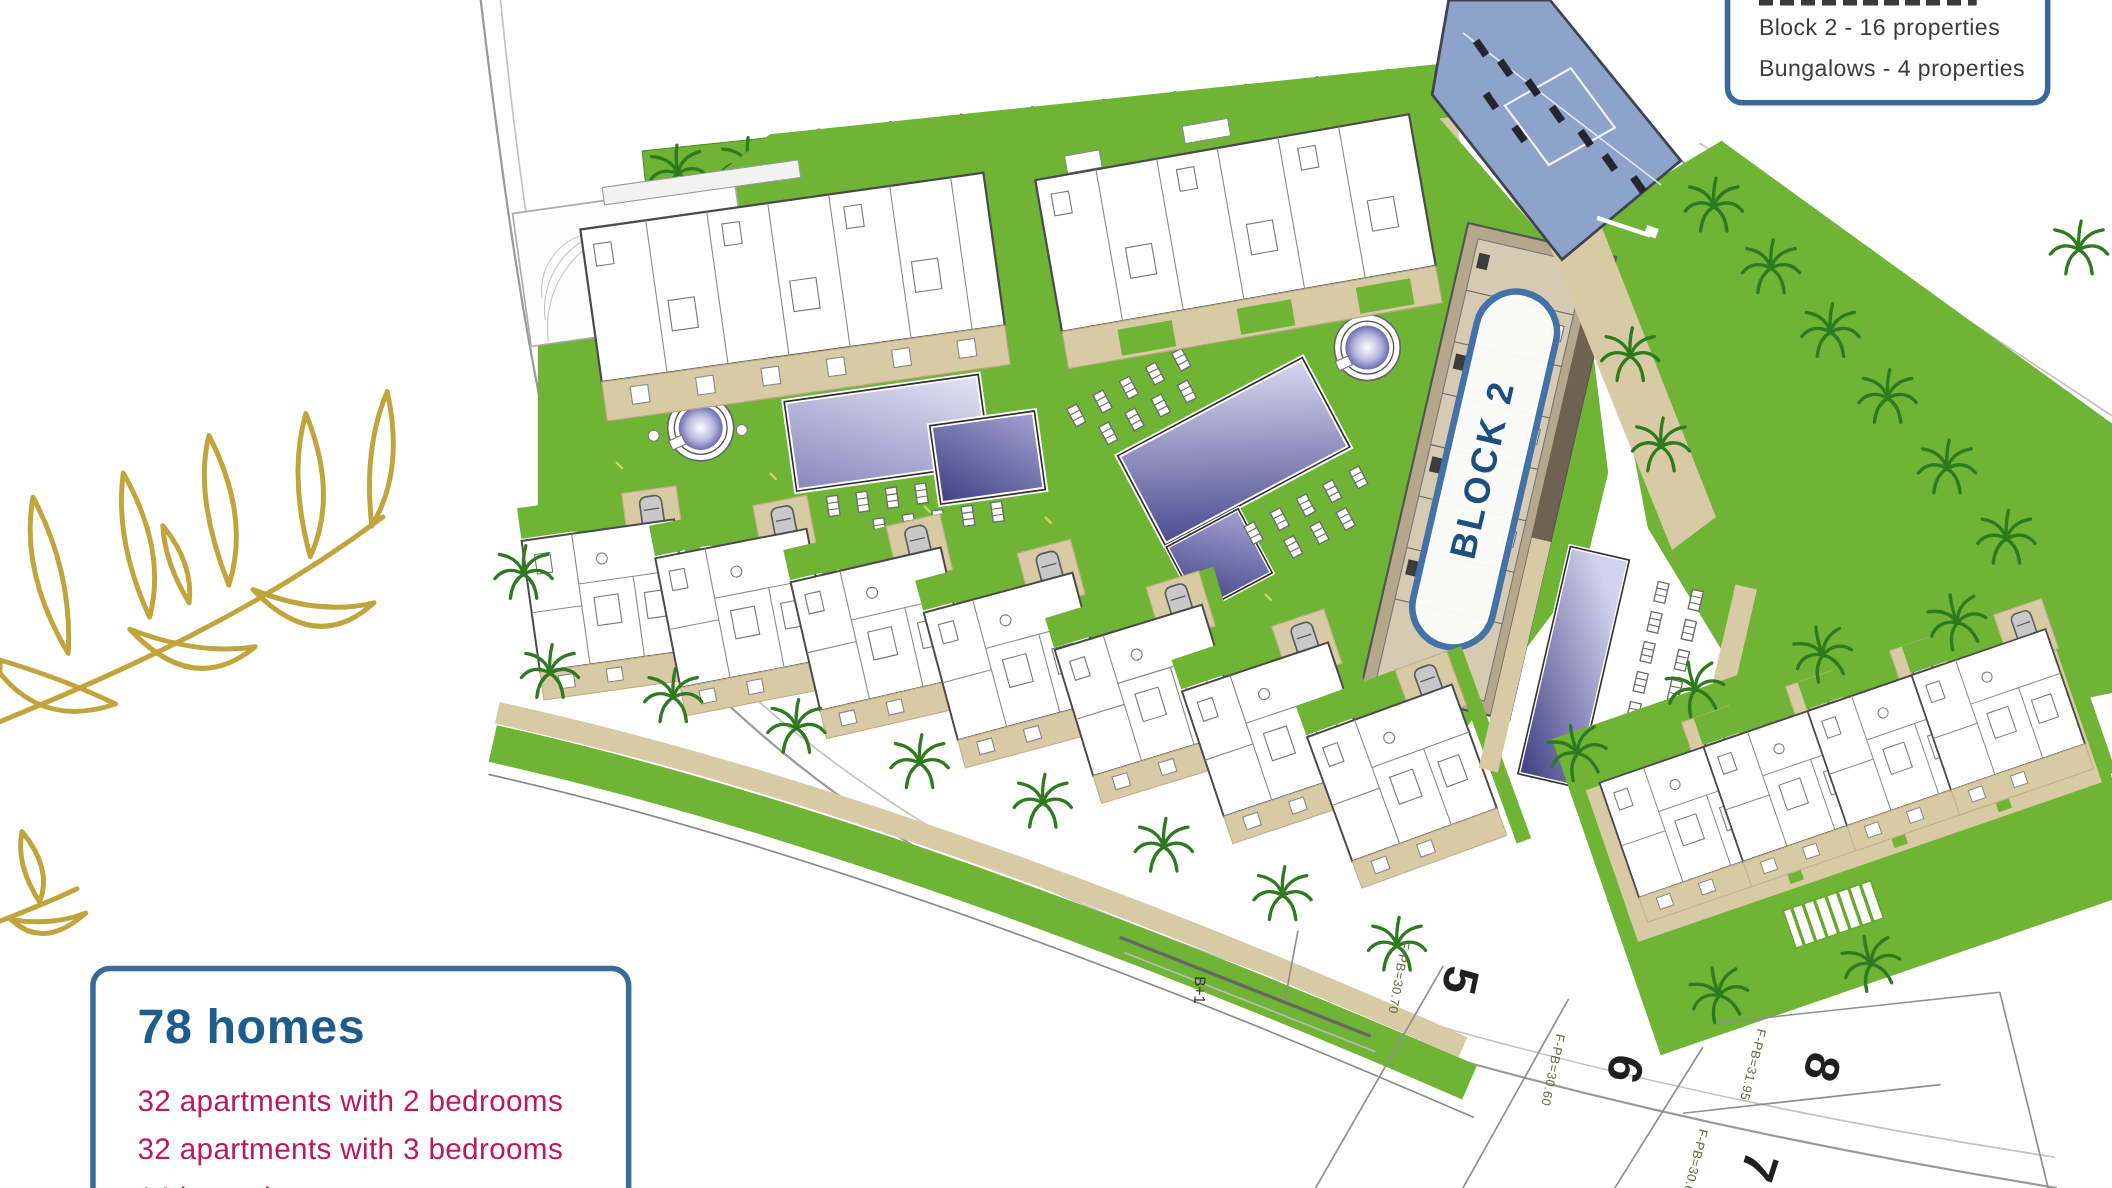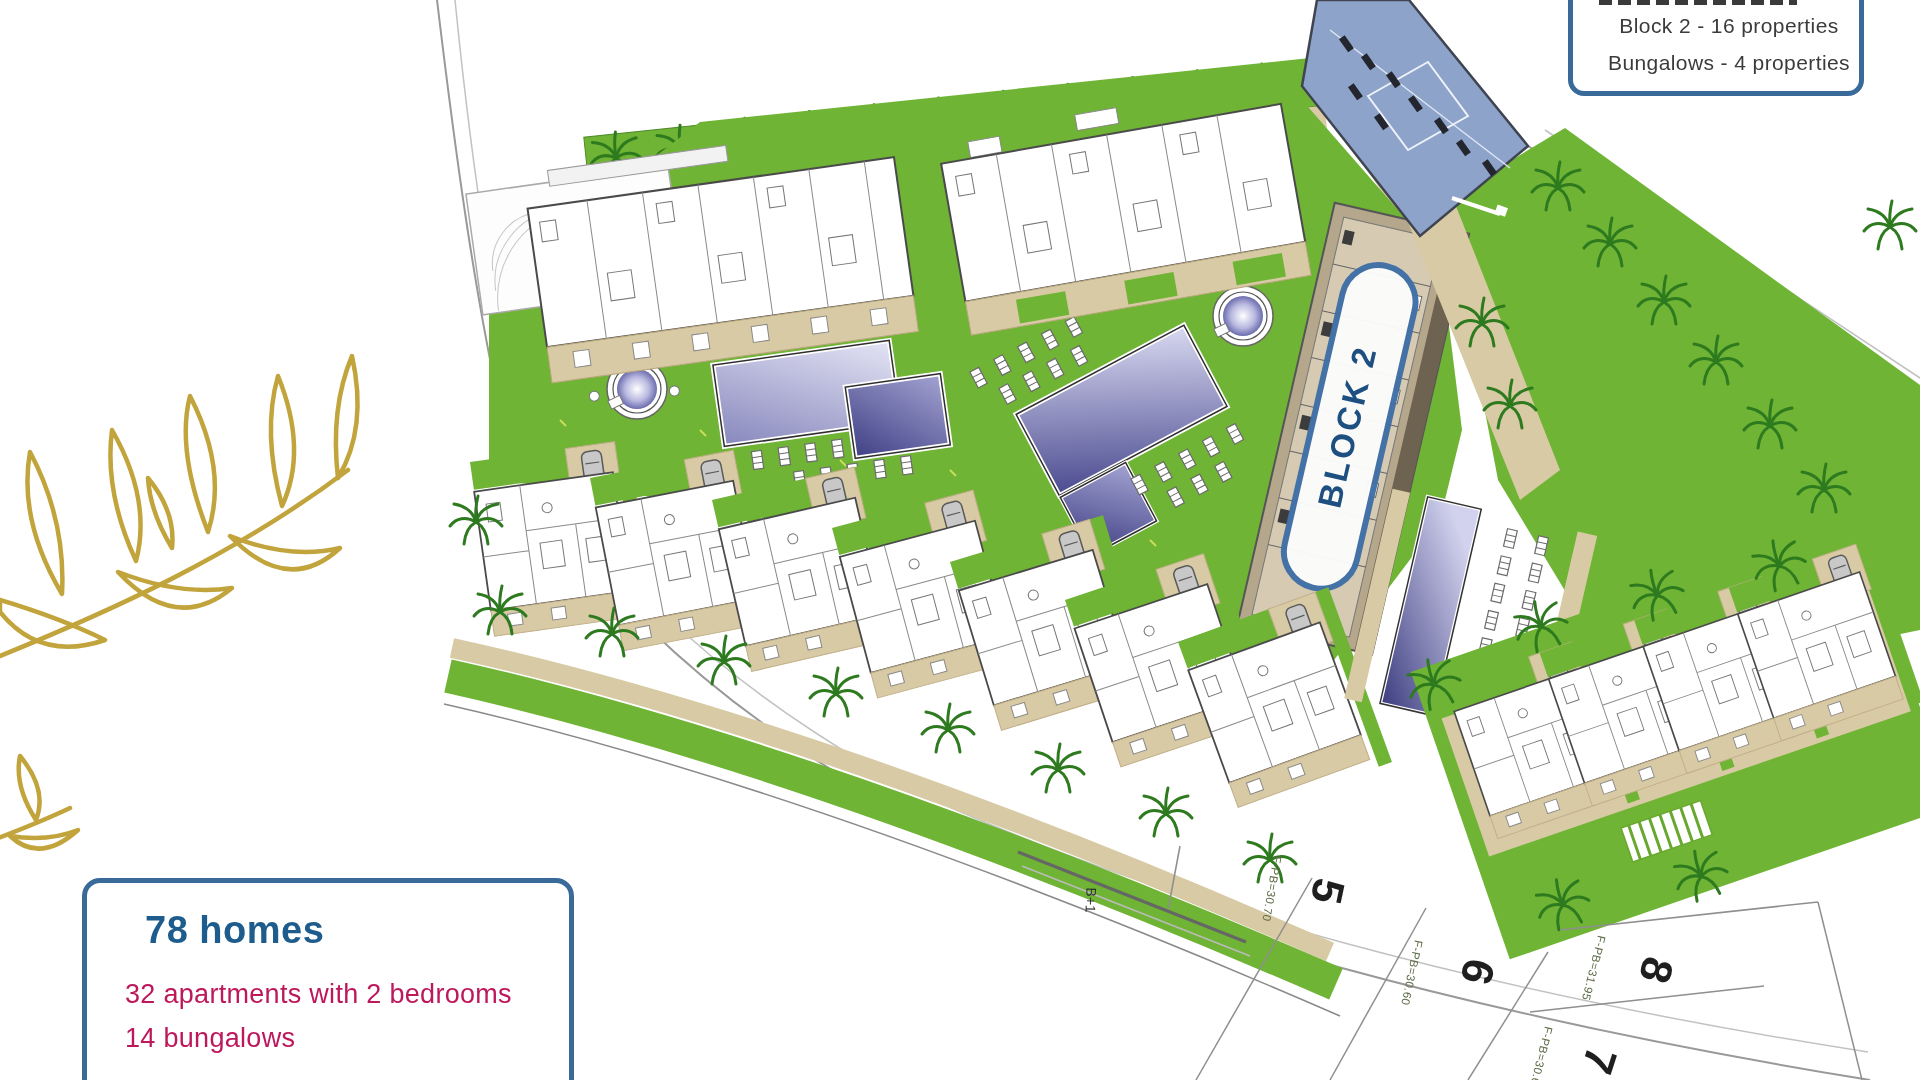--- a/index.html
+++ b/index.html
@@ -3,25 +3,25 @@
 <meta charset="utf-8">
 <style>
   html,body{margin:0;padding:0;background:#fff;}
   body{width:1920px;height:1080px;overflow:hidden;position:relative;
        font-family:"Liberation Sans",sans-serif;}
   svg text{font-family:"Liberation Sans",sans-serif;}
   .card{position:absolute;background:#fff;border:5px solid #3a6a9a;box-sizing:border-box;}
   #legend-card{left:1568px;top:-34px;width:296px;height:130px;border-radius:16px;padding:0 0 0 26px;}
   #legend-card .clip-strip{margin-top:27px;height:7px;width:198px;
      background:repeating-linear-gradient(90deg,#3a3a3a 0 13px,transparent 13px 19px);}
-  #legend-card .lg-line{color:#3b3b3b;font-size:21px;letter-spacing:.4px;text-align:center;}
+  #legend-card .lg-line{color:#3b3b3b;font-size:21px;letter-spacing:.4px;}
   #legend-card .lg-line.l1{margin-top:9px;}
   #legend-card .lg-line.l2{margin-top:13px;}
   #summary-card{left:82px;top:878px;width:492px;height:262px;border-radius:18px;padding:26px 0 0 38px;}
-  #summary-card .sm-title{color:#1d5c8c;font-size:38px;font-weight:700;letter-spacing:.5px;margin-left:20px;}
+  #summary-card .sm-title{color:#1d5c8c;font-size:44px;font-weight:700;letter-spacing:.5px;}
   #summary-card .sm-lines{margin-top:20px;}
   #summary-card .sm-line{color:#be185d;font-size:27px;line-height:44px;letter-spacing:.3px;}
   .plotnum{font-size:44px;font-weight:700;fill:#1f1f1f;}
   .lvl{font-size:11.5px;fill:#5d6b46;letter-spacing:.5px;}
   .note{font-size:14px;fill:#333;}
   .blocklbl{font-size:33px;font-weight:700;fill:#1d4f80;letter-spacing:3px;}
 </style>
 </head>
 <body>
 
@@ -419,15 +419,16 @@
 <div class="card" id="legend-card">
   <div class="clip-strip"></div>
   <div class="lg-line l1">Block 2 - 16 properties</div>
   <div class="lg-line l2">Bungalows - 4 properties</div>
 </div>
 
 <div class="card" id="summary-card">
   <div class="sm-title">78 homes</div>
   <div class="sm-lines">
     <div class="sm-line">32 apartments with 2 bedrooms</div>
+    <div class="sm-line">32 apartments with 3 bedrooms</div>
     <div class="sm-line">14 bungalows</div>
   </div>
 </div>
 
 </body></html>

